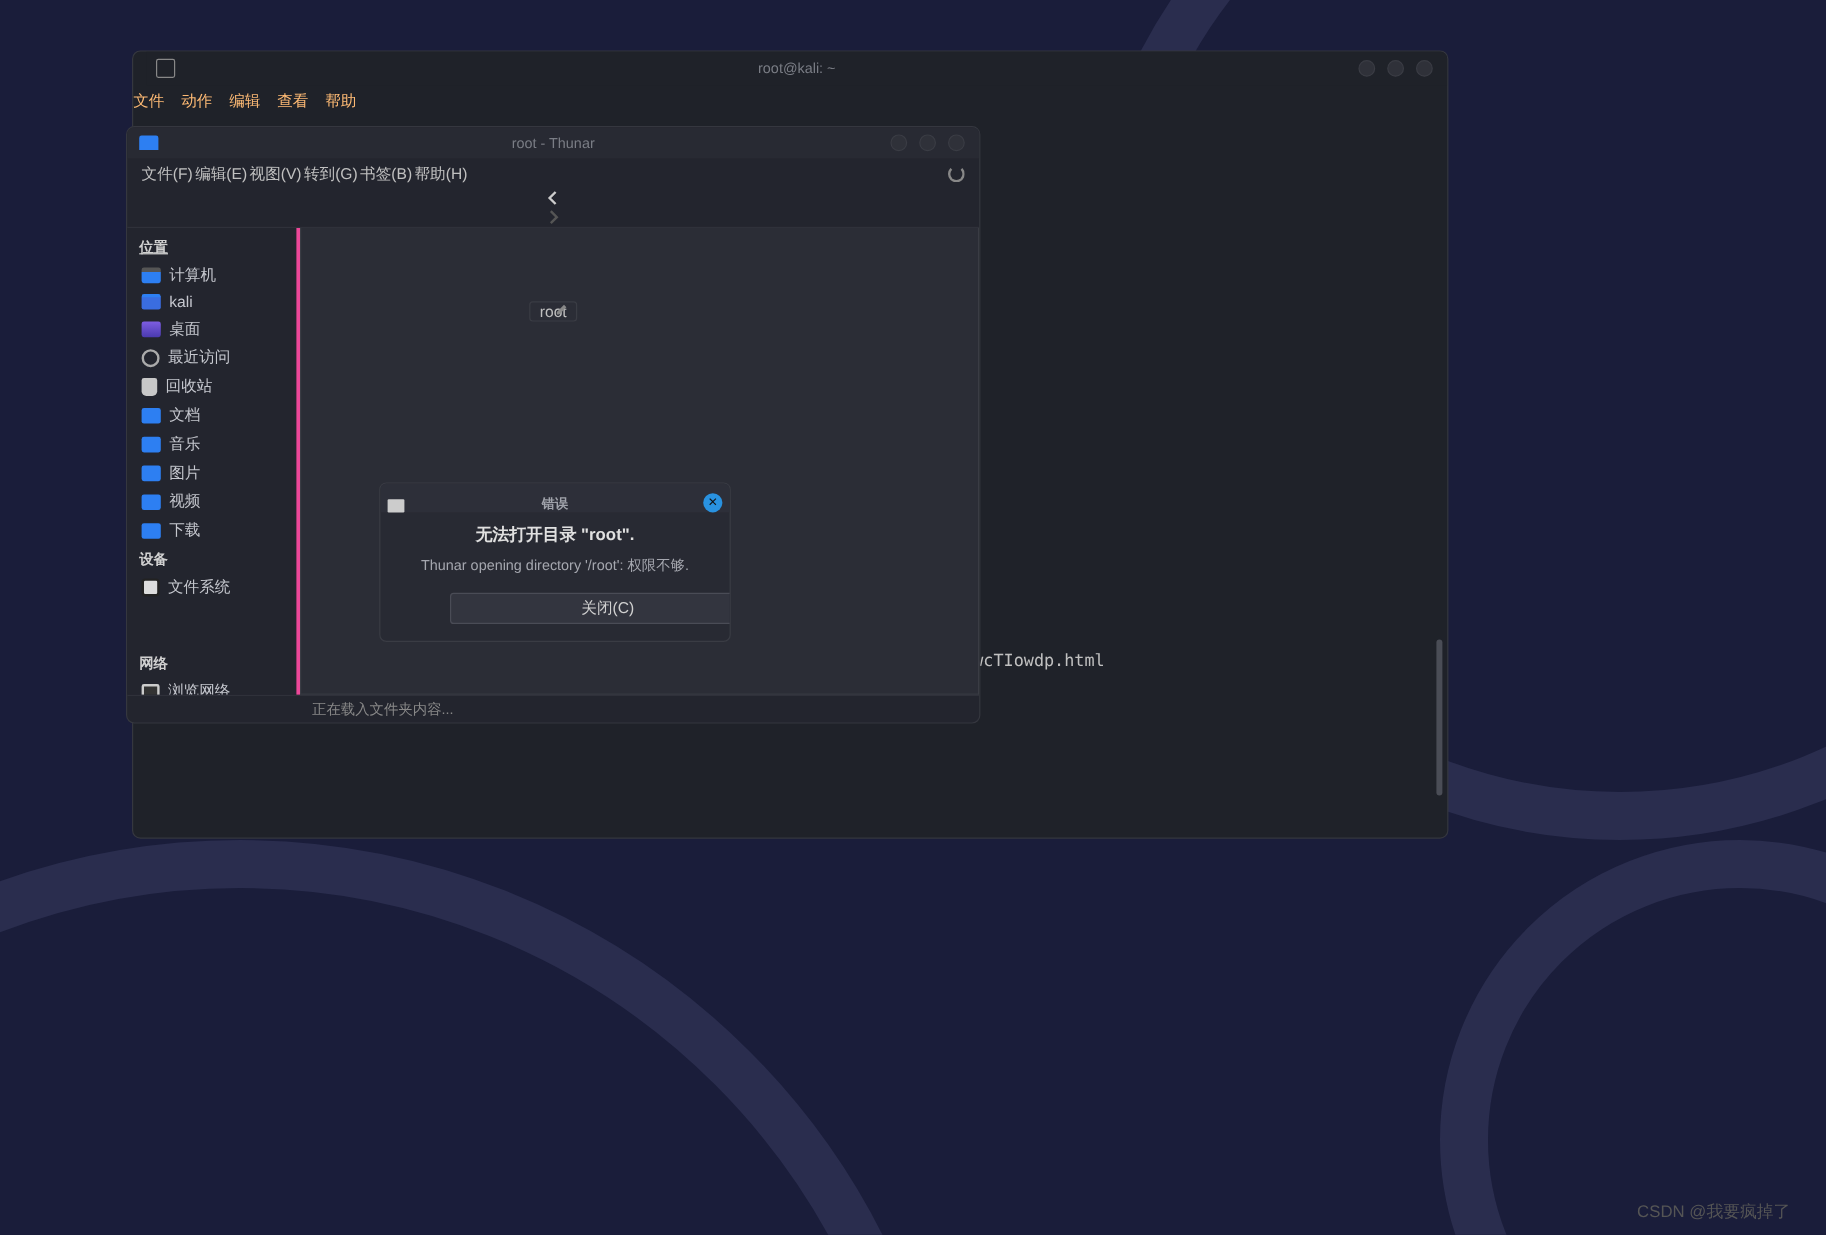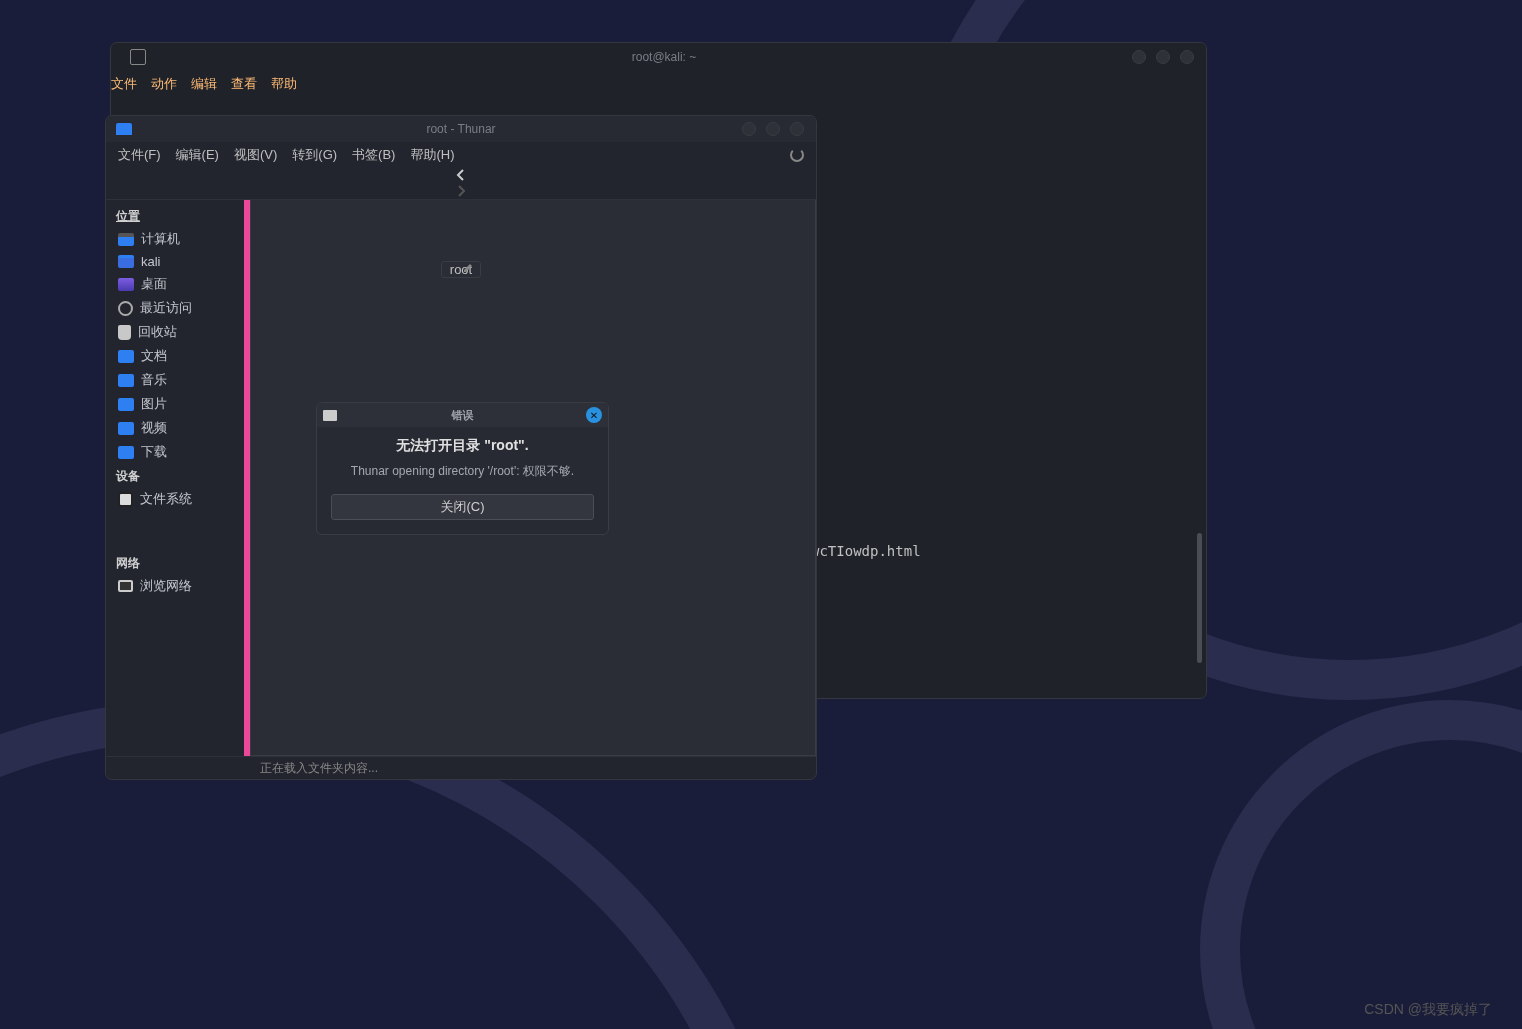--- a/index.html
+++ b/index.html
@@ -97,22 +97,22 @@
   right: 4px;
   top: 490px;
   width: 5px;
   height: 130px;
   background: #4a4d56;
   border-radius: 3px;
 }
 
 .thunar {
   position: absolute;
-  left: 105px; top: 115px;
-  width: 712px; height: 665px;
+  left: 105px; top: 105px;
+  width: 712px; height: 498px;
   background: #23252e;
   border: 1px solid #35373f;
   border-radius: 7px;
   overflow: hidden;
   display: flex;
   flex-direction: column;
 }
 .thunar-titlebar {
   height: 26px;
   background: #282a33;
@@ -135,21 +135,21 @@
 }
 .thunar-controls {
   position: absolute;
   right: 12px;
   display: flex;
   gap: 10px;
 }
 .thunar-menu {
   height: 26px;
   display: flex;
-  gap: 15px;
+  gap: 2px;
   padding: 0 12px;
   align-items: center;
   color: #c0c0c0;
 }
 .thunar-menu span { cursor: pointer; }
 .spin-icon {
   width: 14px; height: 14px;
   border: 2px solid #888; border-radius: 50%;
   border-top-color: transparent;
   margin-left: auto;
@@ -210,21 +210,21 @@
   color: #888;
 }
 .thunar-body {
   flex: 1;
   display: flex;
   min-height: 0;
 }
 .sidebar {
   width: 144px;
   background: #23252e;
-  border-right: 6px solid #ec4899;
+  border-right: 3px solid #ec4899;
   padding: 4px 0;
   overflow: hidden;
 }
 .side-header {
   padding: 4px 10px 2px;
   font-size: 12px;
   font-weight: bold;
   color: #d0d0d0;
   text-decoration: underline;
 }
@@ -279,21 +279,21 @@
   width: 293px;
   background: #282a33;
   border: 1px solid #3a3c44;
   border-radius: 6px;
   overflow: hidden;
 }
 .err-titlebar {
   height: 24px;
   background: #2d2f39;
   display: flex;
-  align-items: center;
+  align-items: flex-end;
   padding: 0 6px;
   position: relative;
 }
 .err-icon {
   width: 14px; height: 11px;
   background: #ccc;
   border-radius: 1px;
 }
 .err-title {
   position: absolute;
@@ -333,20 +333,21 @@
 }
 .err-btn {
   width: 100%;
   height: 26px;
   background: #33353f;
   border: 1px solid #4a4c56;
   border-radius: 3px;
   color: #d0d0d0;
   cursor: pointer;
   font-size: 13px;
+  margin-left: 44px;
 }
 .watermark {
   position: absolute;
   right: 30px;
   bottom: 10px;
   color: #555;
   font-size: 14px;
 }
 </style>
 </head>

